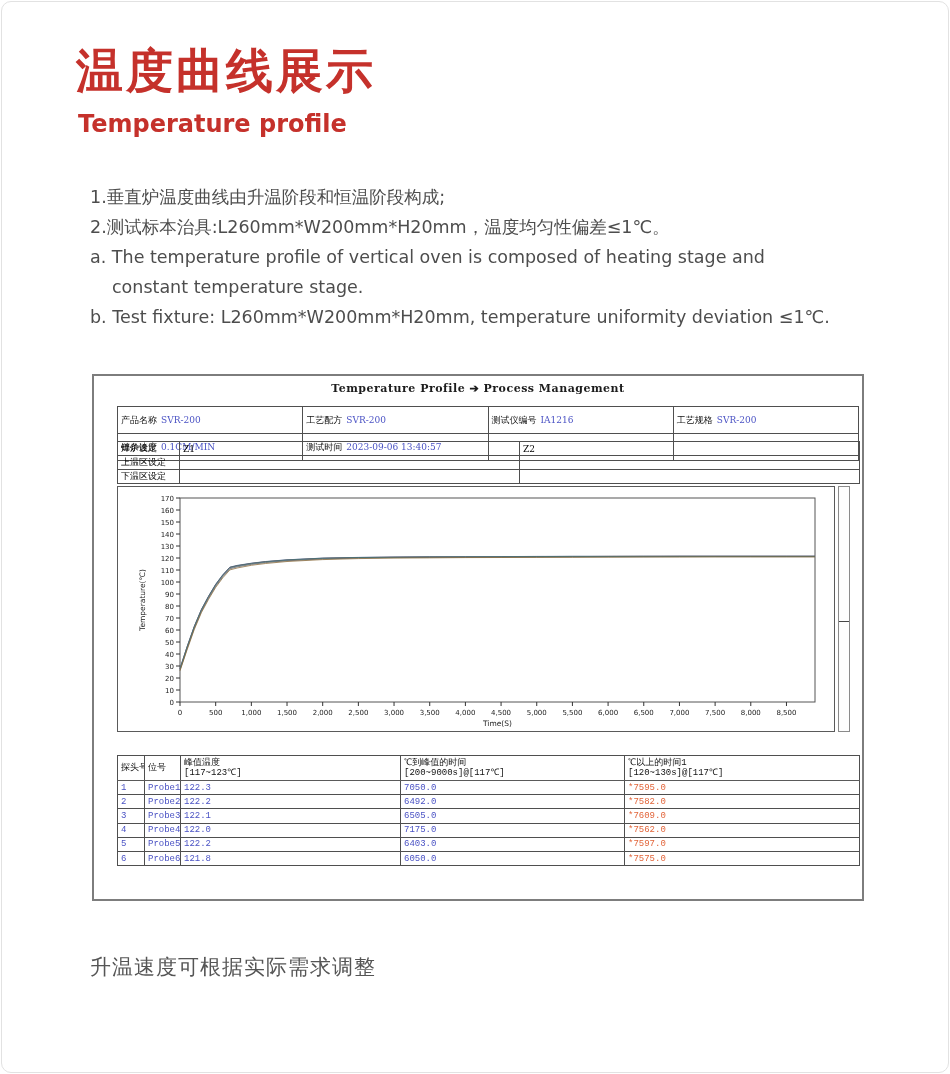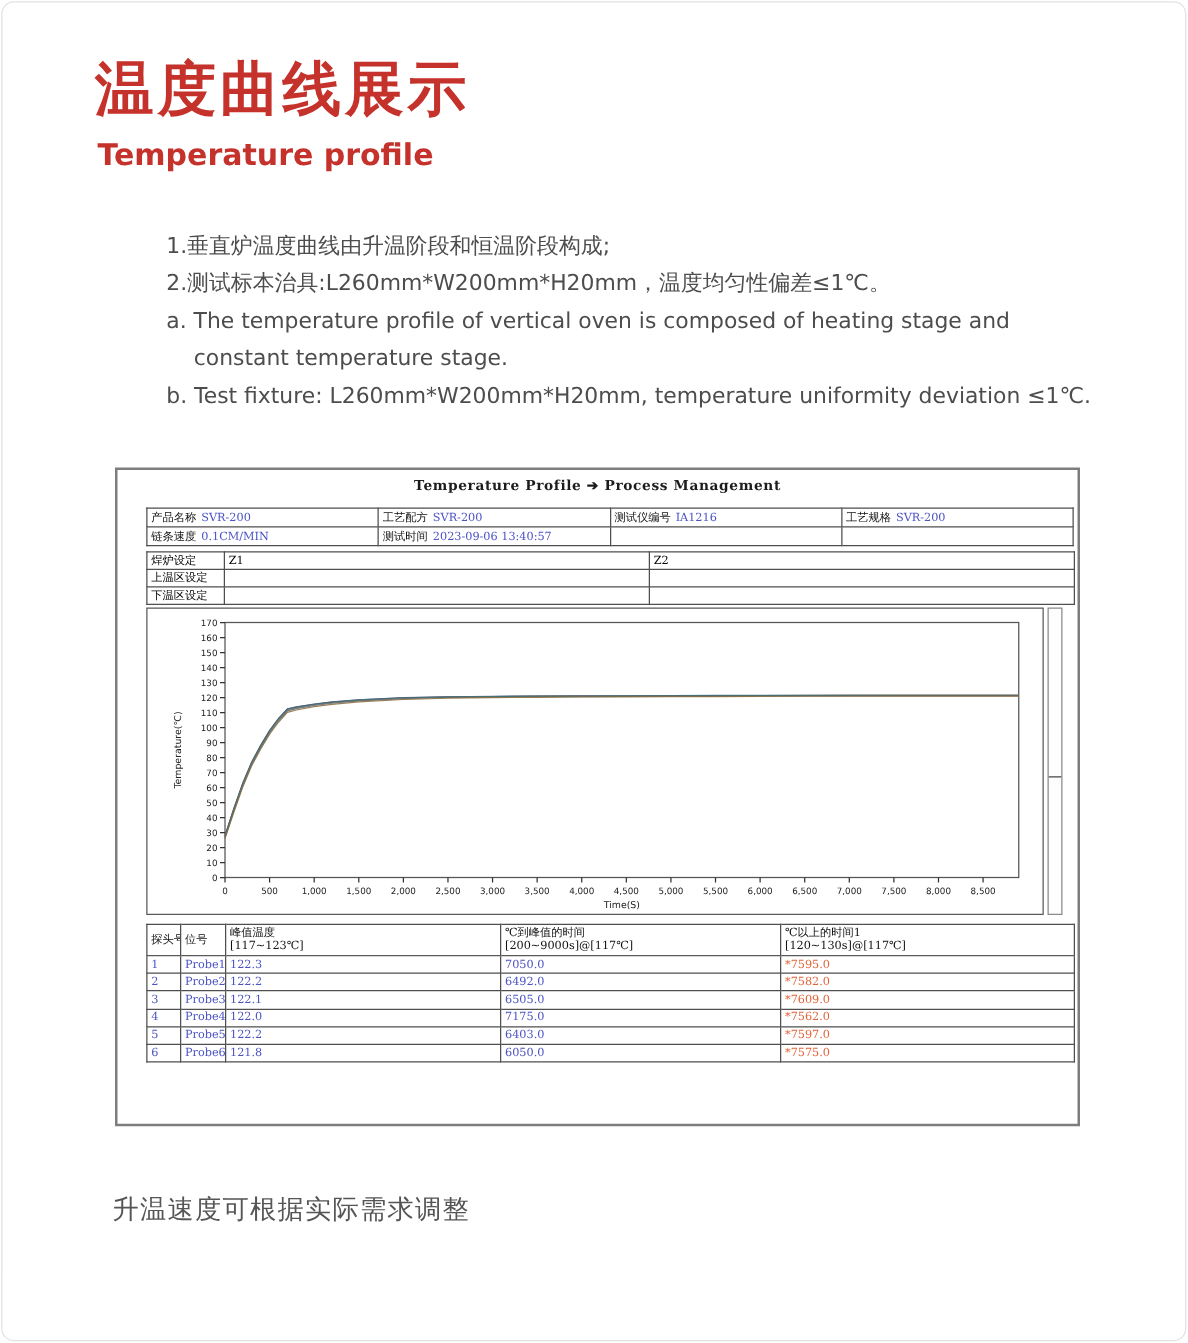--- a/index.html
+++ b/index.html
@@ -5,44 +5,44 @@
   * { margin:0; padding:0; box-sizing:border-box; }
   html,body { background:#fff; }
   body { font-family:"DejaVu Sans","Liberation Sans",sans-serif; width:950px; height:1074px; position:relative; }
   .page { position:absolute; left:1px; top:1px; width:948px; height:1072px; border:1px solid #e2e2e2; border-radius:10px; background:#fff; overflow:hidden; }
 
   
   .title-cn { position:absolute; left:74px; top:38px; font-family:Liberation Serif, serif; font-weight:700; font-size:47px; color:#c5312b; letter-spacing:3px; }
   .title-en { position:absolute; left:76px; top:108px; font-weight:700; font-size:24px; color:#c5312b; }
 
   
-  .intro { position:absolute; left:88px; top:180px; width:800px; font-size:17.5px; color:#4d4d4d; line-height:30px;margin-left:43px; }
+  .intro { position:absolute; left:88px; top:180px; width:800px; font-size:17.5px; color:#4d4d4d; line-height:30px; }
   .intro .line { white-space:nowrap; }
   .intro .indent { padding-left:22px; }
 
   
   .report { position:absolute; left:90px; top:372px; width:772px; height:527px; border:2px solid #7d7d7d; background:#fff; font-family:"DejaVu Serif","Liberation Serif",serif;padding-left:12px; }
   .rep-title { position:absolute; left:0; top:6px; width:100%; text-align:center; font-size:11px; font-weight:700; color:#1c1c1c; letter-spacing:0.5px; }
   .rep-subtitle { position:absolute; left:0; top:19px; width:100%; text-align:center; font-size:7.5px; font-weight:700; color:#2a2a2a; }
 
   table { border-collapse:collapse; table-layout:fixed; }
   .rep table td { border:1px solid #4f4f4f; font-size:9px; padding:0 0 0 3px; overflow:hidden; white-space:nowrap; vertical-align:middle; }
 
   .info-table { position:absolute; left:23px; top:30px; width:742px; }
-  .info-table td { border:1px solid #4f4f4f; font-size:9px; height:15px; padding:0 0 0 3px; overflow:hidden; white-space:nowrap; }
+  .info-table td { border:1px solid #4f4f4f; font-size:9px; height:27px; padding:0 0 0 3px; overflow:hidden; white-space:nowrap; }
   .oven-table { position:absolute; left:23px; top:65px; width:742px; }
   .oven-table td { border:1px solid #4f4f4f; font-size:9px; height:13.5px; padding:0 0 0 3px; overflow:hidden; white-space:nowrap; }
   .lab { color:#111; }
   .val { color:#4a52c4; margin-left:4px; }
 
   .chart-frame { position:absolute; left:23px; top:110px; width:718px; height:246px; border:1px solid #5a5a5a; background:#fff; }
   .chart-scrollbar { position:absolute; left:744px; top:110px; width:12px; height:246px; border:1px solid #8a8a8a; background:#fdfdfd; }
   .chart-scrollbar .thumb-divider { position:absolute; left:0; top:55%; width:100%; height:0; border-top:1px solid #444; }
 
-  .probe-table { position:absolute; left:23px; top:363px; width:742px; }
+  .probe-table { position:absolute; left:23px; top:379px; width:742px;font-family:Liberation Mono, monospace; }
   .probe-table td { border:1px solid #5a5a5a; border-bottom:2px solid #8a8a8a; font-size:8.5px; height:14.2px; padding:0 0 0 3px; overflow:hidden; white-space:nowrap; }
   .probe-table tr.hdr td { height:25px; border-bottom:1px solid #5a5a5a; color:#111; line-height:10px; vertical-align:middle; }
   .c-blue { color:#4a52c4; }
   .c-orange { color:#e2653a; }
 
   
   .footer-cn { position:absolute; left:88px; top:951px; font-size:21px; color:#555; letter-spacing:1px; }
   .footer-en { position:absolute; left:88px; top:984px; font-size:23px; color:#5d5d5d; }
 
   svg text { font-family:"DejaVu Sans","Liberation Sans",sans-serif; }

